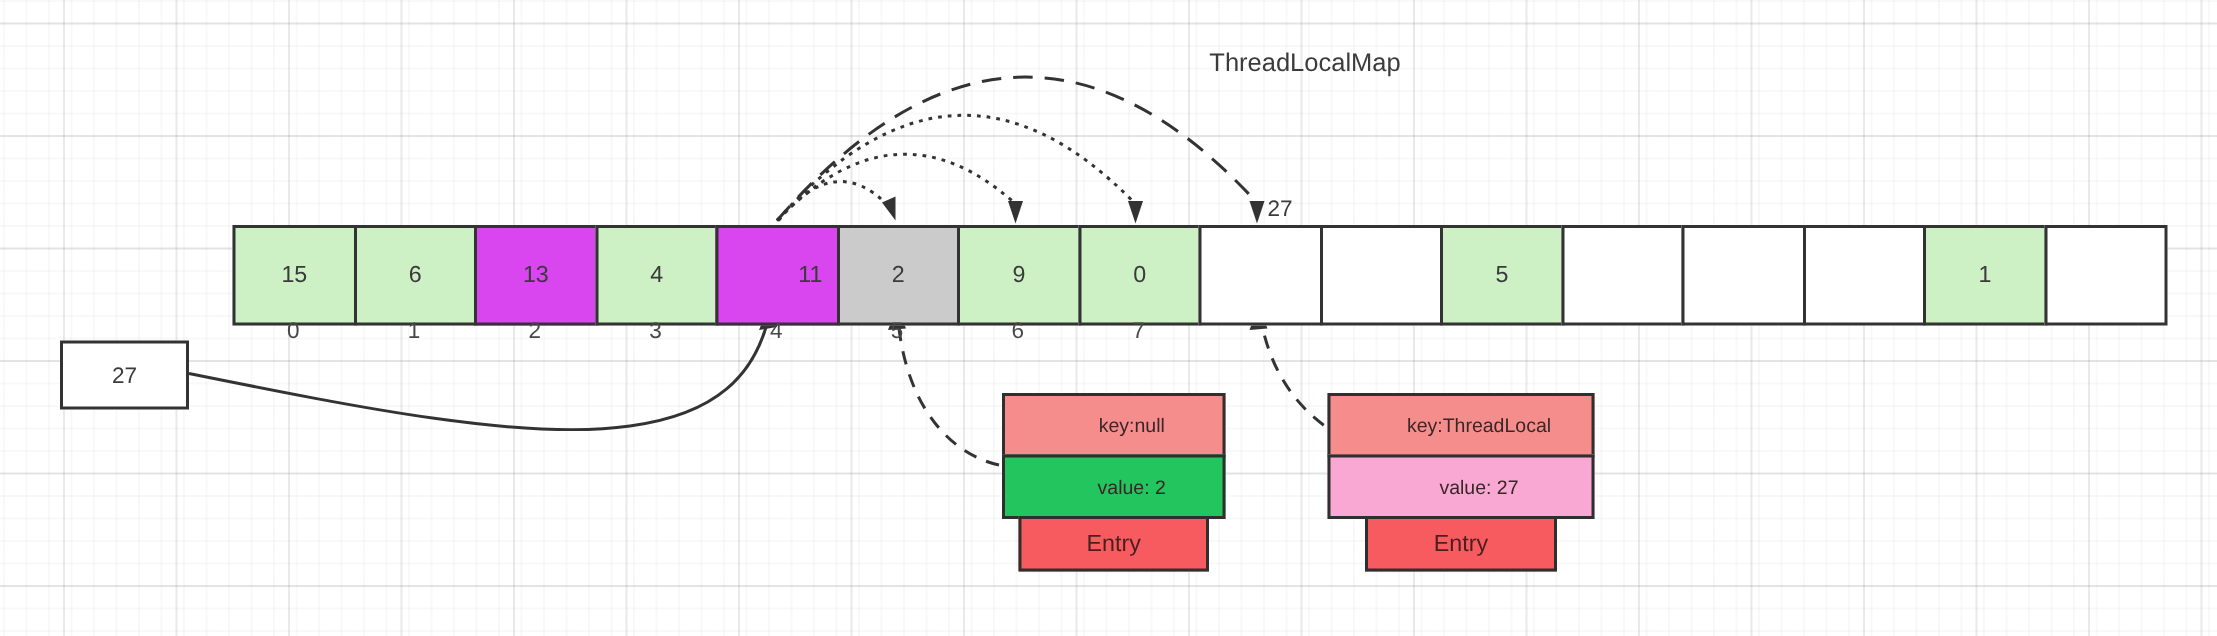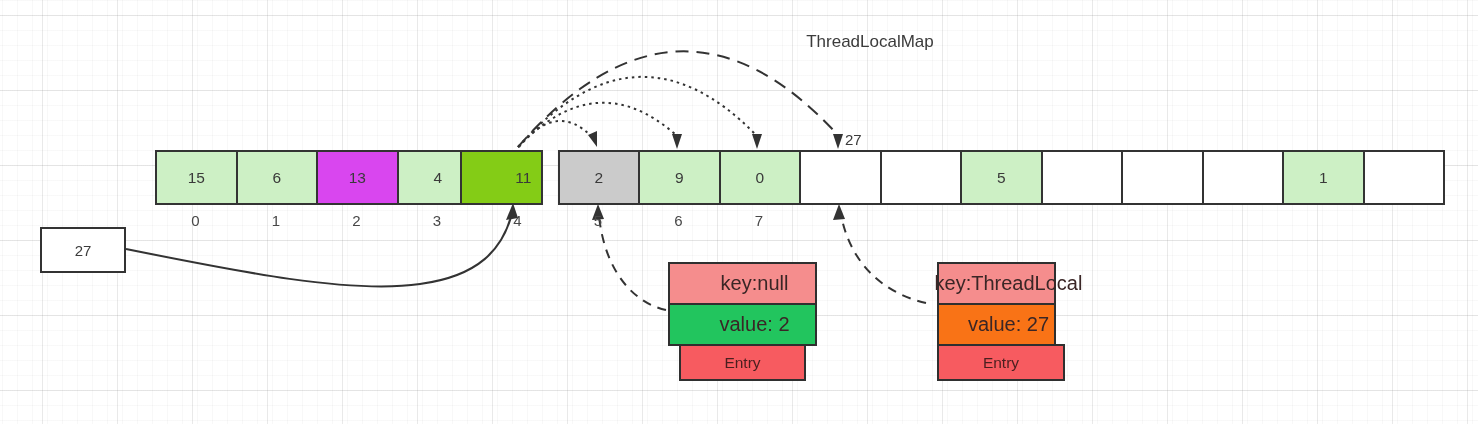--- a/index.html
+++ b/index.html
@@ -15,38 +15,38 @@
   }
   .abs{position:absolute;}
   .title{left:800px;top:32px;width:140px;text-align:center;font-size:17px;color:#3b3b3b;}
   svg.overlay{left:0;top:0;pointer-events:none;}
   svg.overlay path{fill:none;stroke:#333;stroke-width:2;}
   svg.overlay .dot{stroke-dasharray:2.5 4;}
   svg.overlay .dash{stroke-dasharray:13 8;}
   svg.overlay .dash2{stroke-dasharray:9 7;}
   svg.overlay polygon{fill:#333;stroke:none;}
   .cell{
-    position:absolute;top:150px;width:82.5px;height:55px;box-sizing:border-box;
+    position:absolute;top:150px;width:82.5px;height:67px;box-sizing:border-box;
     border:2px solid #333;display:flex;align-items:center;justify-content:center;
     font-size:15.5px;color:#3a3a3a;
   }
   .idx{
     position:absolute;top:212px;width:81px;text-align:center;
     font-size:15px;color:#474747;
   }
   .probe-label{left:845px;top:131px;font-size:15px;color:#3b3b3b;}
   .value-box{
     left:40px;top:227px;width:86px;height:46px;box-sizing:border-box;
     border:2px solid #333;background:#fff;display:flex;align-items:center;justify-content:center;
     font-size:15px;color:#3b3b3b;
   }
   .entry{position:absolute;top:262px;}
   .erow{
     height:43px;box-sizing:border-box;border:2px solid #2f2f2f;
-    display:flex;align-items:center;justify-content:center;font-size:20px;color:#3a2626;padding-left:24px;
+    display:flex;align-items:center;justify-content:center;font-size:13px;color:#3a2626;padding-left:24px;
   }
   .erow + .erow{margin-top:-2px;}
   .etab{
     margin:-2px auto 0 auto;height:37px;box-sizing:border-box;border:2px solid #2f2f2f;
     display:flex;align-items:center;justify-content:center;font-size:15.5px;color:#4a1f1f;
   }
 </style>
 </head>
 <body>
 
@@ -81,21 +81,21 @@
     <path class="dash2" d="M926,303 C886,294 851,266 841,215"></path>
     <polygon points="839,204 833,220 845,219"></polygon>
   </g>
 </svg>
 
 <div id="array-cells">
     <div class="cell" style="left: 155px; background: rgb(205, 240, 197);">15</div>
     <div class="cell" style="left: 235.5px; background: rgb(205, 240, 197);">6</div>
     <div class="cell" style="left: 316px; background: #d946ef;">13</div>
     <div class="cell" style="left: 396.5px; background: rgb(205, 240, 197);">4</div>
-    <div class="cell" style="left: 460px; background: #84cc16; padding-left: 44px;">11</div>
+    <div class="cell" style="left: 477px; background: #d946ef; padding-left: 44px;">11</div>
     <div class="cell" style="left: 557.5px; background: rgb(203, 203, 203);">2</div>
     <div class="cell" style="left: 638px; background: rgb(205, 240, 197);">9</div>
     <div class="cell" style="left: 718.5px; background: rgb(205, 240, 197);">0</div>
     <div class="cell" style="left: 799px; background: rgb(255, 255, 255);"></div>
     <div class="cell" style="left: 879.5px; background: rgb(255, 255, 255);"></div>
     <div class="cell" style="left: 960px; background: rgb(205, 240, 197);">5</div>
     <div class="cell" style="left: 1040.5px; background: rgb(255, 255, 255);"></div>
     <div class="cell" style="left: 1121px; background: rgb(255, 255, 255);"></div>
     <div class="cell" style="left: 1201.5px; background: rgb(255, 255, 255);"></div>
     <div class="cell" style="left: 1282px; background: rgb(205, 240, 197);">1</div>
@@ -113,17 +113,17 @@
 <div class="abs probe-label">27</div>
 
 <div class="abs value-box">27</div>
 
 <div class="entry" style="left:668px;width:149px;">
   <div class="erow" style="background: rgb(245, 141, 141);">key:null</div>
   <div class="erow" style="background: #22c55e;">value: 2</div>
   <div class="etab" style="width: 127px; background: rgb(247, 91, 96);">Entry</div>
 </div>
 
-<div class="entry" style="left:937px;width:119px;">
+<div class="entry" style="left:885px;width:178px;">
   <div class="erow" style="background: rgb(245, 141, 141);">key:ThreadLocal</div>
-  <div class="erow" style="background: #f97316;">value: 27</div>
+  <div class="erow" style="background: #f9a8d4;">value: 27</div>
   <div class="etab" style="width: 128px; background: rgb(247, 91, 96);">Entry</div>
 </div>
 
 </body></html>

